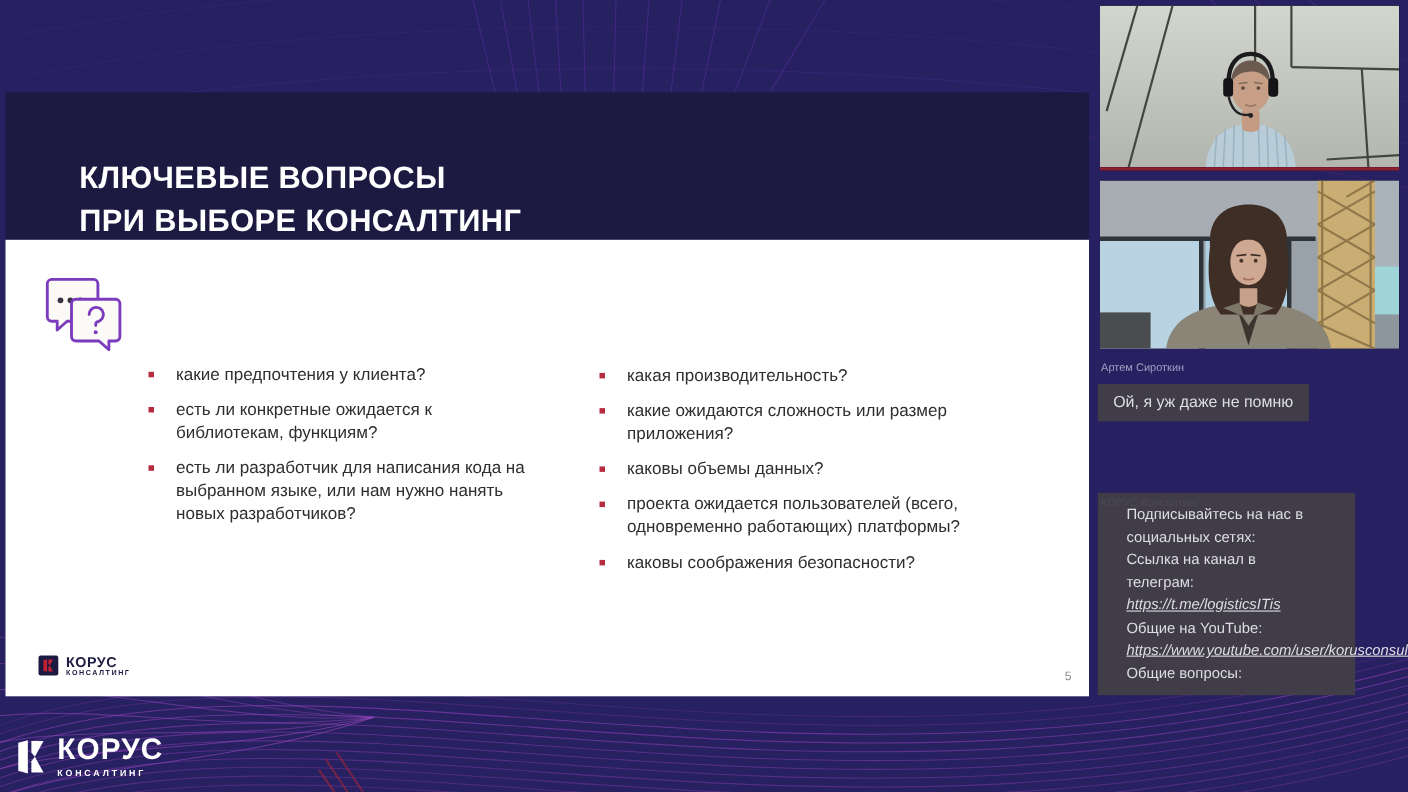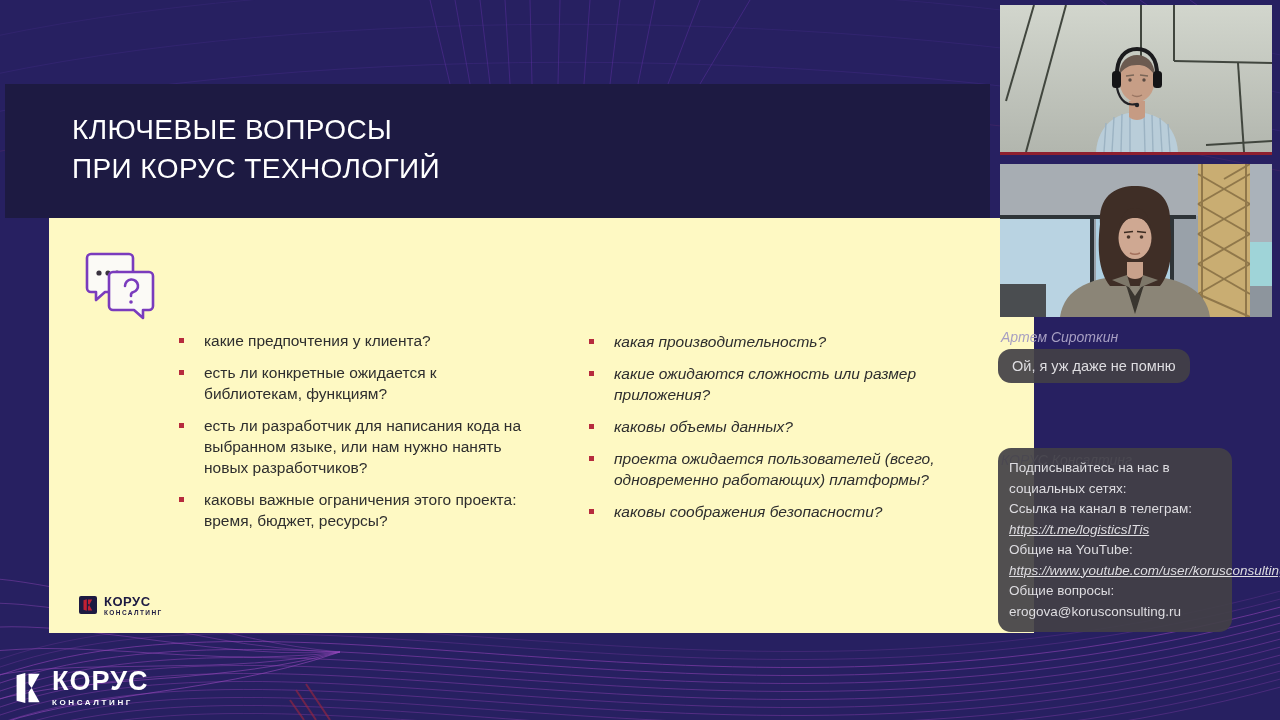--- a/index.html
+++ b/index.html
@@ -12,32 +12,32 @@
   
   .bg-waves { position:absolute; left:0; top:0; width:1280px; height:720px; pointer-events:none; }
 
   
   .slide { position:absolute; left:5px; top:84px; width:985px; height:549px; }
   .slide-header {
     position:absolute; left:0; top:0; width:100%; height:134px;
     background:#1d1a42; padding:26px 0 0 67px;
   }
   .slide-title {
-    color:#ffffff; font-size:28px; font-weight:400; line-height:39px;
+    color:#ffffff; font-size:28px; font-weight:700; line-height:39px;
     letter-spacing:.4px;
+    margin-top:32px;
   }
   .slide-body {
     position:absolute; left:0; top:134px; width:100%; height:415px;
-    background:#fef9c3;
-    margin-left:44px;
+    background:#ffffff;
   }
   .q-icon { position:absolute; left:28px; top:28px; width:84px; height:80px; }
   .q-col { position:absolute; list-style:none; }
   .q-col-left  { left:128px; top:112px; width:352px; }
-  .q-col-right { left:538px; top:113px; width:402px;font-style:italic; }
+  .q-col-right { left:538px; top:113px; width:402px; }
   .q-col li {
     position:relative; padding-left:27px; margin-bottom:11px;
     font-size:15.5px; line-height:21px; color:#2e2e2e;
   }
   .q-col li::before {
     content:""; position:absolute; left:2px; top:8px; width:5px; height:5px;
     background:#b62b3d;
   }
   .slide-footer-logo {
     position:absolute; left:30px; bottom:17px; display:flex; align-items:center;
@@ -49,29 +49,29 @@
   .sf-sub  { font-size:6.5px; font-weight:700; color:#1d1a42; letter-spacing:1.4px; margin-top:2px; }
   .page-num { position:absolute; right:16px; bottom:12px; font-size:11px; color:#8a8a8a; }
 
   
   .video-tile { position:absolute; left:1000px; width:272px; overflow:hidden; background:#0c0a22; }
   .video-1 { top:5px;  height:150px; border-bottom:3px solid #8e1f2f; }
   .video-2 { top:164px; height:153px; }
   .video-tile svg { display:block; }
 
   
-  .chat-author { position:absolute; left:1001px; font-size:14px; color:#a79fc2;font-style:italic; }
+  .chat-author { position:absolute; left:1001px; font-size:10px; color:#a79fc2; }
   .author-1 { top:329px; }
   .author-2 { top:420px;margin-top:32px; }
   .chat-bubble {
-    position:absolute; left:998px; background:rgba(66,64,70,.92); border-radius:13px;
+    position:absolute; left:998px; background:rgba(66,64,70,.92); border-radius:0;
     color:#dedde1;
   }
   .bubble-1 { top:349px; padding:9px 14px; font-size:14.5px; white-space:nowrap; }
-  .bubble-2 { top:448px; width:234px; padding:10px 11px; font-size:13.5px; line-height:20.5px; }
+  .bubble-2 { top:448px; width:234px; padding:10px 26px; font-size:13.5px; line-height:20.5px; }
   .chat-link { text-decoration:underline; color:#dedde1; cursor:pointer;font-style:italic; }
 
   
   .brand { position:absolute; left:15px; bottom:13px; display:flex; align-items:center; }
   .brand-mark { margin-right:10px; }
   .brand-name { font-size:27px; font-weight:800; color:#ffffff; letter-spacing:1px; line-height:1; }
   .brand-sub  { font-size:8px; font-weight:700; color:#ffffff; letter-spacing:2.6px; margin-top:3px; }
 </style>
 </head>
 <body>
@@ -134,21 +134,21 @@
     <path d="M296,690 L316,720" fill="none"></path>
       <path d="M306,684 L330,720" fill="none"></path>
     <path d="M290,700 L304,720" fill="none"></path>
   </g>
 </svg>
 
 <div class="slide">
   <div class="slide-header">
     <div class="slide-title">
       <div>КЛЮЧЕВЫЕ ВОПРОСЫ</div>
-      <div>ПРИ КОРУС ТЕХНОЛОГИЙ</div>
+      <div>ПРИ ВЫБОРЕ КОНСАЛТИНГ</div>
     </div>
   </div>
 
   <div class="slide-body">
 
     <svg class="q-icon" viewBox="0 0 84 80">
       <g fill="none" stroke="#7a3bbd" stroke-width="2.6" stroke-linejoin="round" stroke-linecap="round">
         <path d="M14,8 h38 a4,4 0 0 1 4,4 v30 a4,4 0 0 1 -4,4 h-24 l-9,8 v-8 h-5 a4,4 0 0 1 -4,-4 v-30 a4,4 0 0 1 4,-4 z" fill="#fbfaf6"></path>
         <circle cx="22" cy="27" r="2.6" fill="#3a3340" stroke="none"></circle>
         <circle cx="31" cy="27" r="2.6" fill="#3a3340" stroke="none"></circle>
@@ -156,21 +156,20 @@
         <path d="M36,26 h36 a4,4 0 0 1 4,4 v30 a4,4 0 0 1 -4,4 h-6 v8 l-9,-8 h-21 a4,4 0 0 1 -4,-4 v-30 a4,4 0 0 1 4,-4 z" fill="#fbfaf6"></path>
         <path d="M48,40 a6.5,6.5 0 1 1 8,6.3 c-1.4,.4 -2,1.2 -2,2.7 v1"></path>
         <circle cx="54" cy="56" r="1.8" fill="#7a3bbd" stroke="none"></circle>
       </g>
     </svg>
 
     <ul class="q-col q-col-left">
       <li>какие предпочтения у клиента?</li>
       <li>есть ли конкретные ожидается к библиотекам, функциям?</li>
       <li>есть ли разработчик для написания кода на выбранном языке, или нам нужно нанять новых разработчиков?</li>
-      <li>каковы важные ограничения этого проекта: время, бюджет, ресурсы?</li>
     </ul>
 
     <ul class="q-col q-col-right">
       <li>какая производительность?</li>
       <li>какие ожидаются сложность или размер приложения?</li>
       <li>каковы объемы данных?</li>
       <li>проекта ожидается пользователей (всего, одновременно работающих) платформы?</li>
       <li>каковы соображения безопасности?</li>
     </ul>
 
@@ -294,21 +293,20 @@
 <div class="chat-bubble bubble-1">Ой, я уж даже не помню</div>
 
 <div class="chat-author author-2">КОРУС Консалтинг</div>
 <div class="chat-bubble bubble-2">
   <div>Подписывайтесь на нас в социальных сетях:</div>
   <div>Ссылка на канал в телеграм:</div>
   <div class="chat-link">https://t.me/logisticsITis</div>
   <div>Общие на YouTube:</div>
   <div class="chat-link">https://www.youtube.com/user/korusconsulting</div>
   <div>Общие вопросы:</div>
-  <div>erogova@korusconsulting.ru</div>
 </div>
 
 <div class="brand">
   <svg class="brand-mark" width="27" height="32" viewBox="0 0 34 40">
     <path d="M2,4 L13,1 L13,39 L2,36 Z" fill="#ffffff"></path>
     <path d="M17,2 L31,2 L21,20 L17,15 Z" fill="#ffffff"></path>
     <path d="M17,38 L31,38 L21,20 L17,25 Z" fill="#ffffff"></path>
   </svg>
   <div>
     <div class="brand-name">КОРУС</div>

